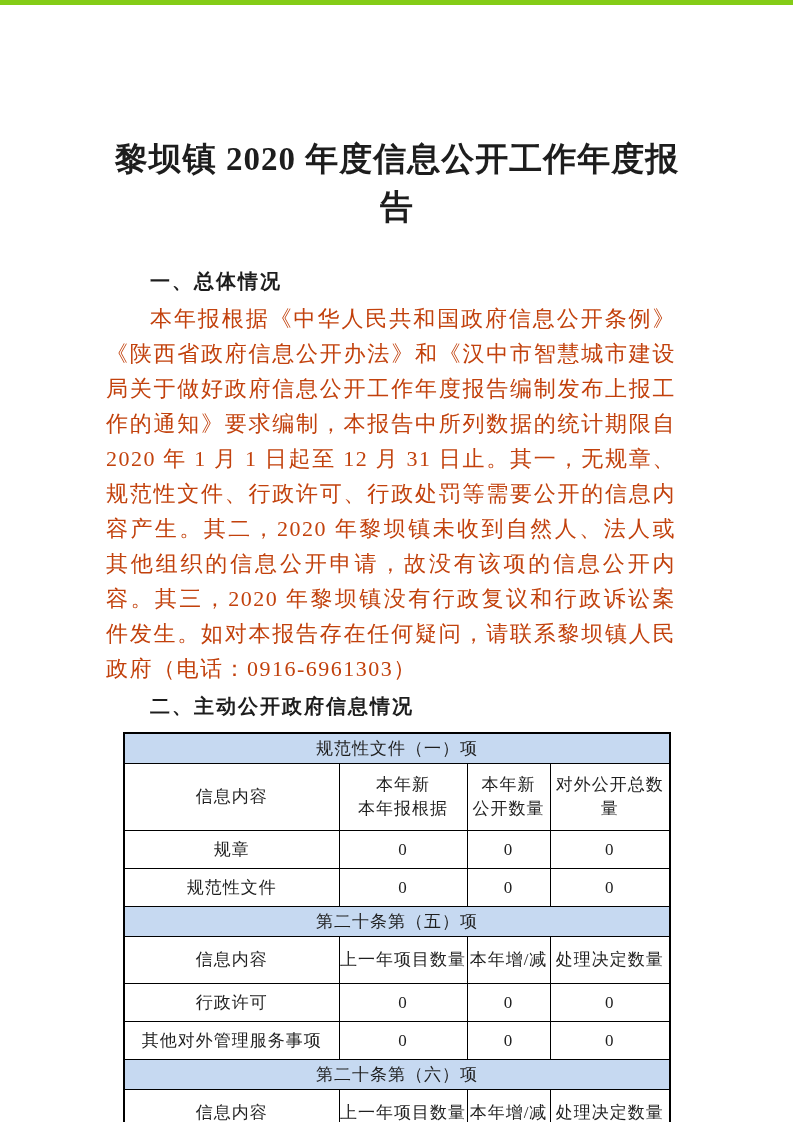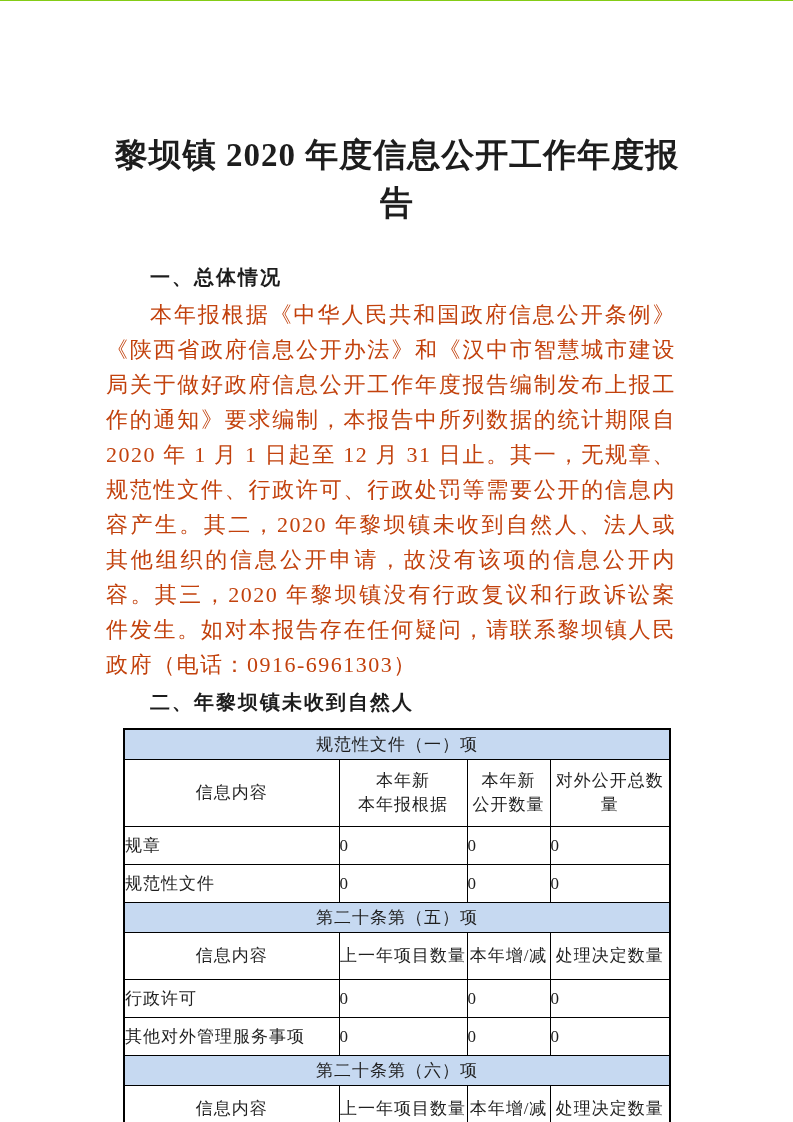--- a/index.html
+++ b/index.html
@@ -1,19 +1,19 @@
 <!DOCTYPE html>
 <html><head>
 <meta charset="utf-8">
 <style>
   html,body { margin:0; padding:0; background:#ffffff; }
   .page {
     width: 793px; height: 1122px; background:#ffffff; overflow:hidden;
     font-family: "Liberation Serif", serif; color:#222222;
-    border-top: 1px solid #84cc16; box-sizing: border-box;
+    border-top: 5px solid #84cc16; box-sizing: border-box;
   }
   .content { padding: 130px 105px 0 106px; }
 
   .doc-title {
     margin:0; font-size:33px; line-height:48px; font-weight:700;
     text-align:center; letter-spacing:1px; color:#1d1d1d;
     font-family: "Liberation Serif", serif;
   }
   .sec-heading {
     margin:34px 0 0 0; padding-left:44px;
@@ -37,39 +37,39 @@
   col.c1{width:215px} col.c2{width:128px} col.c3{width:83px} col.c4{width:120px}
 
   tr.band td {
     height:29px; background:#c6d9f1; text-align:center;
     letter-spacing:1px;
   }
   tr.hdr td { text-align:center; vertical-align:middle; letter-spacing:1px; }
   tr.hdr.tall td { height:66px; }
   tr.hdr.short td { height:46px; }
   tr.hdr .hl { line-height:24px; }
-  tr.datarow td { height:37px; vertical-align:middle; letter-spacing:1px; }
+  tr.datarow td { height:37px; vertical-align:middle; letter-spacing:1px;text-align:center; }
   td.lbl { padding-left:12px; text-align:left; }
   td.v2  { padding-left:35px; text-align:left; }
   td.v3  { padding-left:20px; text-align:left; }
   td.v4  { padding-left:13px; text-align:left; }
 </style>
 </head>
 <body>
 
 <div class="page">
   <div class="content">
 
     <h1 class="doc-title">黎坝镇 2020 年度信息公开工作年度报告</h1>
 
     <h2 class="sec-heading">一、总体情况</h2>
 
     <p class="body-par">本年报根据《中华人民共和国政府信息公开条例》《陕西省政府信息公开办法》和《汉中市智慧城市建设局关于做好政府信息公开工作年度报告编制发布上报工作的通知》要求编制，本报告中所列数据的统计期限自 2020 年 1 月 1 日起至 12 月 31 日止。其一，无规章、规范性文件、行政许可、行政处罚等需要公开的信息内容产生。其二，2020 年黎坝镇未收到自然人、法人或其他组织的信息公开申请，故没有该项的信息公开内容。其三，2020 年黎坝镇没有行政复议和行政诉讼案件发生。如对本报告存在任何疑问，请联系黎坝镇人民政府（电话：0916-6961303）</p>
 
-    <h2 class="sec-heading second">二、年黎坝镇未收到自然人</h2>
+    <h2 class="sec-heading second">二、主动公开政府信息情况</h2>
 
     <table class="gov">
       <colgroup>
           <col class="c1">
           <col class="c2">
           <col class="c3">
           <col class="c4">
         </colgroup>
       <tbody>
 

